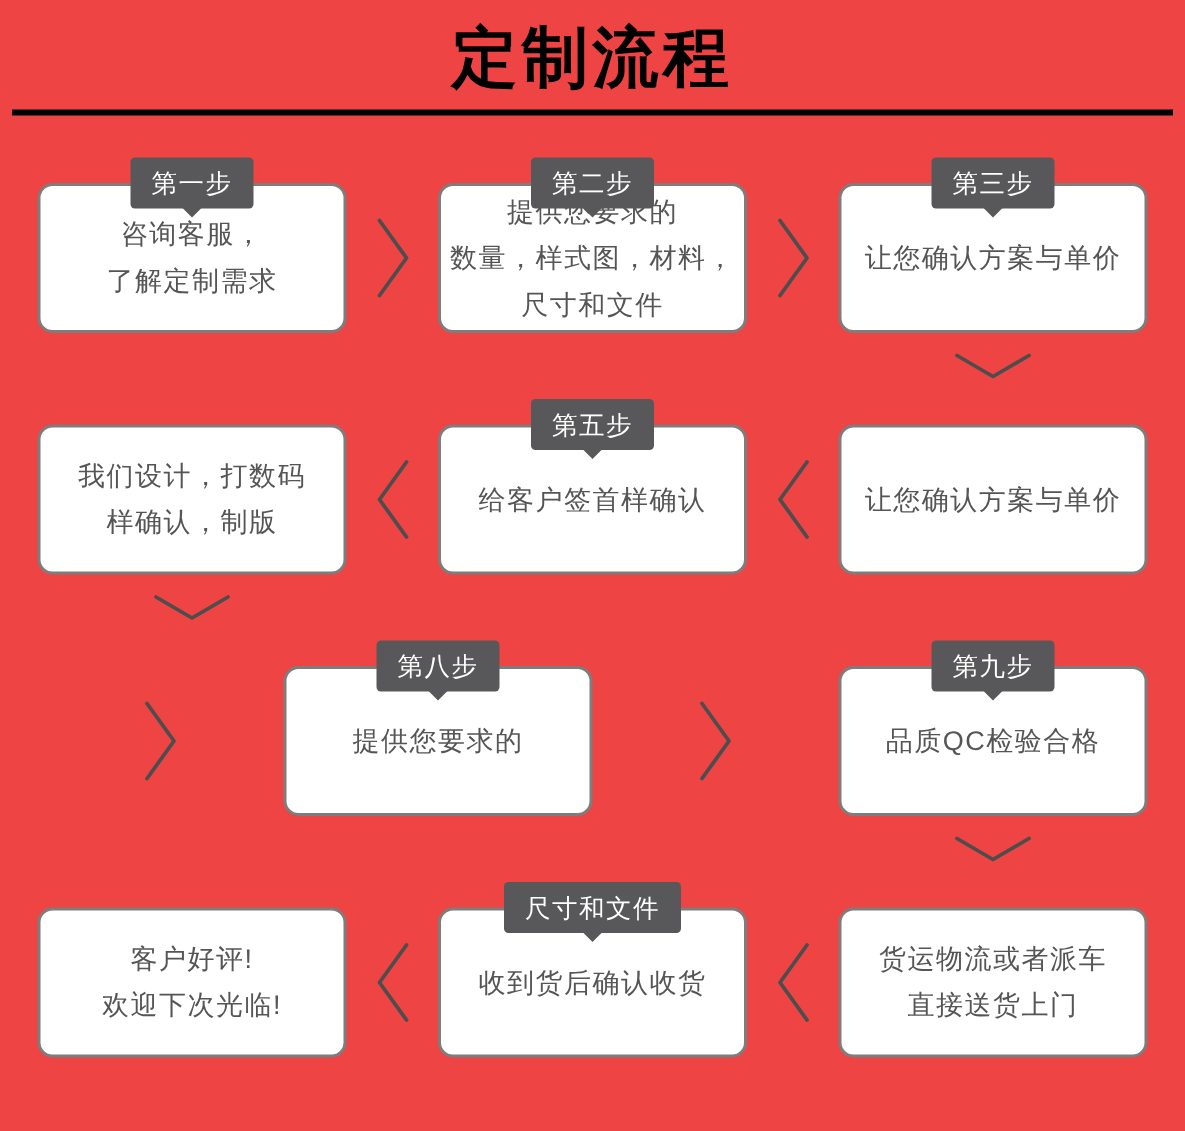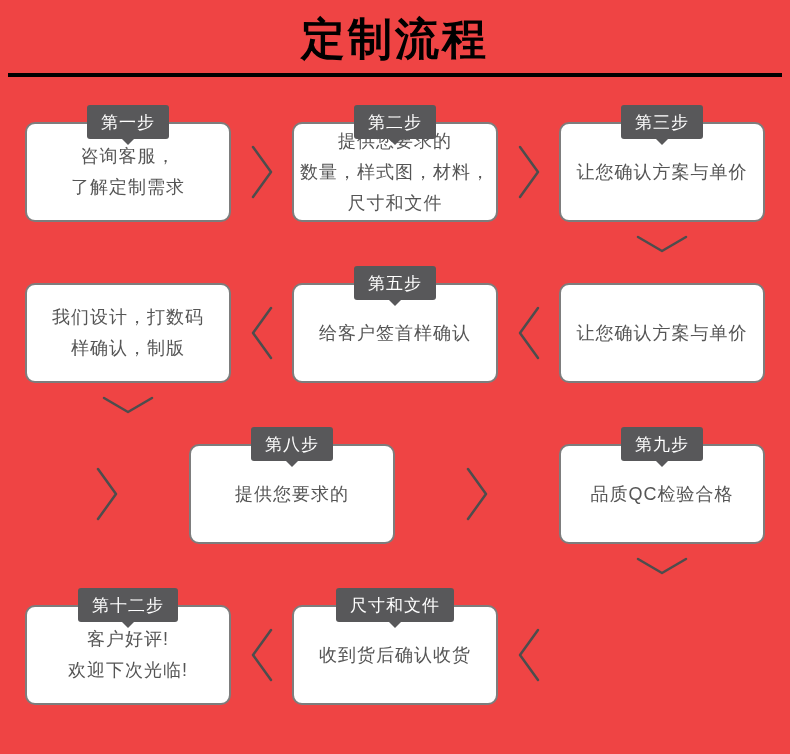--- a/index.html
+++ b/index.html
@@ -241,21 +241,20 @@
       <div class="connector-slot"></div>
       <div class="connector-slot">
         <svg width="52" height="18" viewBox="0 0 52 18">
             <path class="arrow-path" d="M2 2 L26 16 L50 2"></path>
           </svg>
       </div>
     </div>
 
     <div class="steps-row">
       <div class="step">
-        <div class="badge">第十二步</div>
         <div class="box">
           <div class="box-text">客户好评!
 欢迎下次光临!</div>
         </div>
       </div>
       <div class="h-arrow">
         <svg width="24" height="56" viewBox="0 0 24 56">
             <path class="arrow-path" d="M21 3 L3 28 L21 53"></path>
           </svg>
       </div>
@@ -264,17 +263,21 @@
         <div class="box">
           <div class="box-text">收到货后确认收货</div>
         </div>
       </div>
       <div class="h-arrow">
         <svg width="24" height="56" viewBox="0 0 24 56">
             <path class="arrow-path" d="M21 3 L3 28 L21 53"></path>
           </svg>
       </div>
       <div class="step">
+        <div class="box">
+          <div class="box-text">货运物流或者派车
+直接送货上门</div>
+        </div>
       </div>
     </div>
 
   </main>
 </div>
 
 </body></html>

